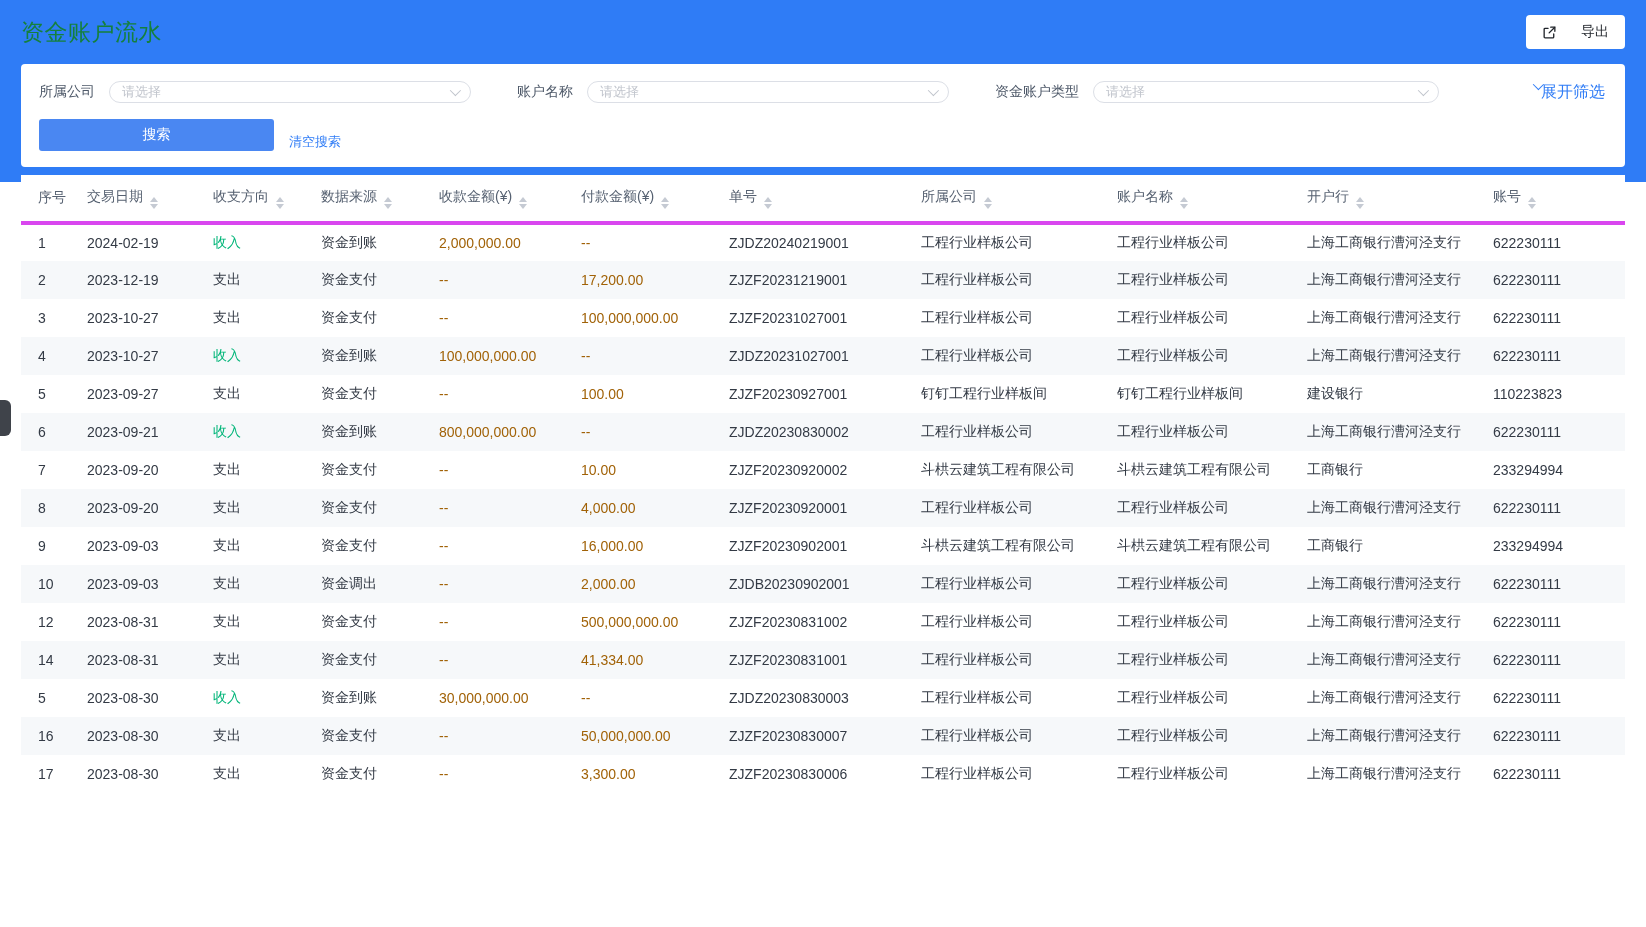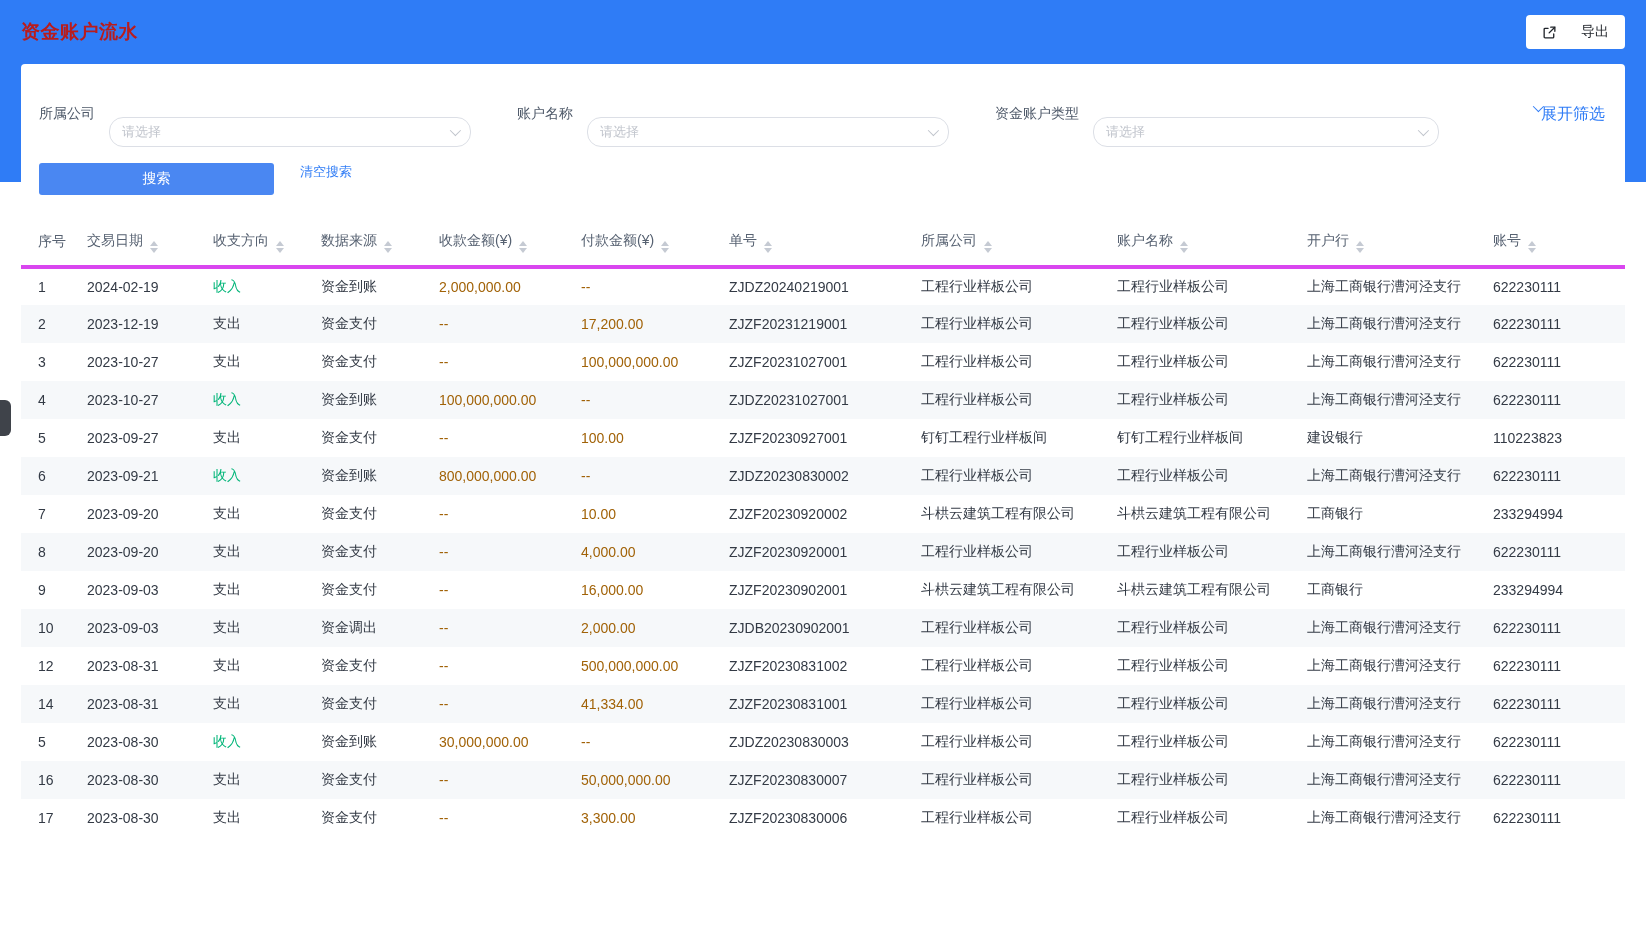--- a/index.html
+++ b/index.html
@@ -22,23 +22,23 @@
   
   .titlebar {
     position: relative;
     height: 64px;
     display: flex;
     align-items: center;
     justify-content: space-between;
     padding: 0 21px;
   }
   .page-title {
-    color: #b91c1c;
-    font-size: 19px;
-    font-weight: bold;
+    color: #15803d;
+    font-size: 23px;
+    font-weight: normal;
     letter-spacing: 0.5px;
   }
   .export-btn {
     display: flex;
     align-items: center;
     gap: 24px;
     height: 34px;
     padding: 0 16px;
     background: #ffffff;
     border: none;
@@ -67,30 +67,29 @@
   }
   .filter-group + .filter-group { margin-left: 46px; }
   .filter-label {
     font-size: 14px;
     color: #4e5969;
     margin-right: 14px;
     white-space: nowrap;
   }
   .select-box {
     width: 362px;
-    height: 30px;
+    height: 22px;
     border: 1px solid #dcdfe6;
     border-radius: 14px;
     background: #ffffff;
     display: flex;
     align-items: center;
     justify-content: space-between;
     padding: 0 12px;
     cursor: pointer;
-    margin-top: 36px;
   }
   .select-box.narrow { width: 346px; }
   .select-placeholder {
     font-size: 13px;
     color: #c0c4cc;
   }
   .chevron-down {
     width: 8px; height: 8px;
     border-right: 1.5px solid #c0c4cc;
     border-bottom: 1.5px solid #c0c4cc;
@@ -107,35 +106,35 @@
   }
   .chevron-down-blue {
     width: 8px; height: 8px;
     border-right: 1.6px solid #2F7CF6;
     border-bottom: 1.6px solid #2F7CF6;
     transform: rotate(45deg) translateY(-2px);
   }
   .filter-actions {
     margin-top: 16px;
     display: flex;
-    align-items: flex-start;
+    align-items: flex-end;
   }
   .search-btn {
     width: 235px;
     height: 32px;
     background: #4A87F2;
     color: #ffffff;
     border: none;
     border-radius: 3px;
     font-size: 14px;
     cursor: pointer;
     font-family: inherit;
   }
   .clear-link {
-    margin-left: 26px;
+    margin-left: 15px;
     color: #2F7CF6;
     font-size: 13px;
     cursor: pointer;
     text-decoration: none;
   }
   
   .table-wrap {
     position: relative;
     margin: 8px 21px 0;
     background: #ffffff;

